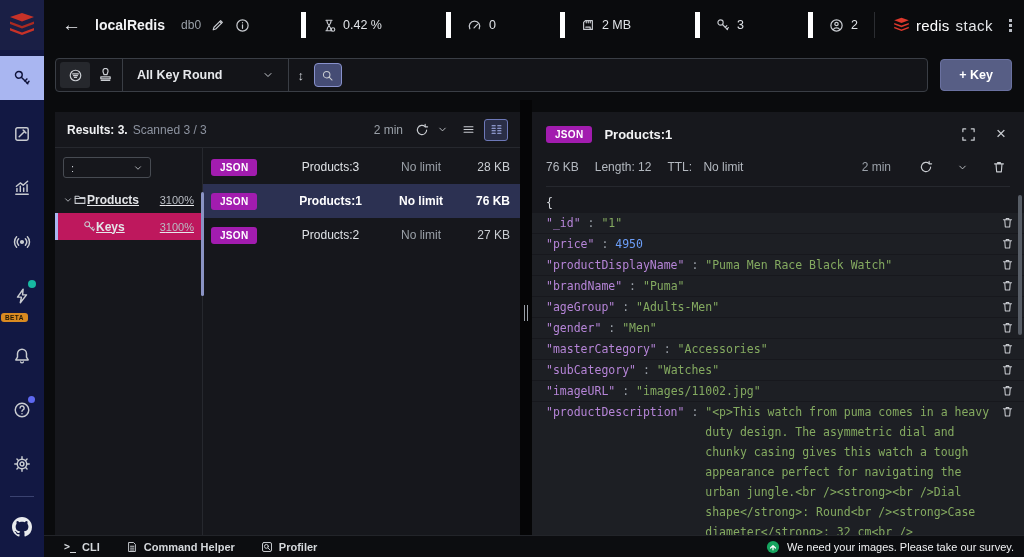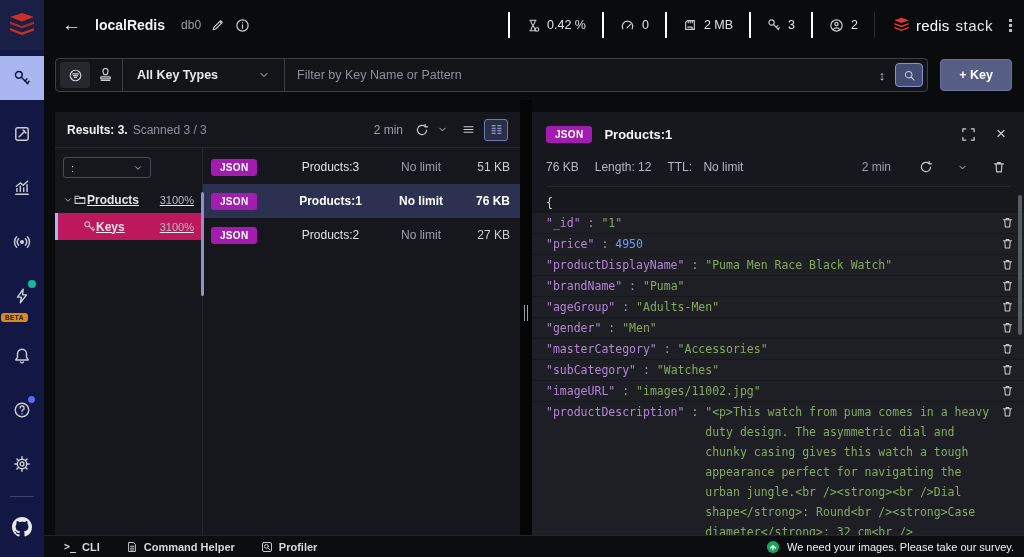--- a/index.html
+++ b/index.html
@@ -11,21 +11,21 @@
   
   .topbar { position:absolute; left:0; top:0; width:1024px; height:50px; background:#0a0b0d;
             display:flex; align-items:center; }
   .logo-cell { width:44px; height:50px; background:#1a1f45; display:flex; align-items:center; justify-content:center; flex:0 0 44px; }
   .back-btn { margin-left:18px; font-size:19px; color:#e7e9ec; background:none; border:none; cursor:pointer; }
   .db-title { margin-left:14px; font-size:14px; font-weight:bold; color:#f2f3f5; }
   .db-alias { margin-left:16px; font-size:12px; color:#9aa0a8; }
   .tb-iconbtn { margin-left:10px; background:none; border:none; cursor:pointer; }
   .tb-spacer { flex:1; }
   .metric { display:flex; align-items:center; gap:7px; padding:0 16px; height:26px;
-            border-left:2px solid #ffffff; font-size:12.5px; color:#dfe2e6; }
+            border-left:5px solid #ffffff; font-size:12.5px; color:#dfe2e6;margin-left:48px; }
   .brand { display:flex; align-items:center; gap:6px; padding:0 10px 0 18px; height:26px; border-left:1px solid #2b2d31; }
   .brand-redis { font-size:15px; font-weight:normal; color:#fff; letter-spacing:.2px; }
   .brand-stack { font-size:15px; color:#e4e6e9; font-weight:300; letter-spacing:.5px; }
   .kebab { display:flex; flex-direction:column; gap:2px; margin:0 12px 0 6px; background:none; border:none; cursor:pointer; }
   .kebab span { width:3px; height:3px; background:#b9bdc4; display:block; }
 
   
   .sidebar { position:absolute; left:0; top:50px; bottom:0; width:44px; background:#121843;
              display:flex; flex-direction:column; align-items:center; }
   .side-item { width:44px; height:40px; display:flex; align-items:center; justify-content:center;
@@ -300,27 +300,26 @@
     </button>
     <button class="fb-iconbtn">
       <svg width="15" height="15" viewBox="0 0 16 16" class="ic">
         <path d="M5.3 3.2 a2.7 2.7 0 0 1 5.4 0 c0 1.8 -1 2.3 -1 3.8 h-3.4 c0 -1.5 -1 -2 -1 -3.8 Z"></path>
         <path d="M3 9.5 H13 V11.5 H3 Z"></path>
           <path d="M3.5 13.3 H12.5"></path>
       </svg>
     </button>
     <div class="fb-sep"></div>
     <button class="type-select">
-      <span class="type-select-label">All Key Types</span>
+      <span class="type-select-label">All Key Round</span>
       <svg width="12" height="12" viewBox="0 0 16 16" class="ic">
         <path d="M4 6 L8 10 L12 6"></path>
       </svg>
     </button>
     <div class="fb-sep"></div>
-    <input class="filter-input" type="text" placeholder="Filter by Key Name or Pattern" style="">
     <button class="updown-btn">↕</button>
     <button class="search-btn">
       <svg width="13" height="13" viewBox="0 0 16 16" class="ic">
         <circle cx="7" cy="7" r="4"></circle>
           <path d="M10 10 L13.6 13.6"></path>
       </svg>
     </button>
   </div>
   <button class="addkey-btn">+ Key</button>
 </div>
@@ -388,21 +387,21 @@
           <span class="tree-pct">100%</span>
         </div>
         <div class="tree-divider-accent"></div>
       </div>
 
       <div class="rows-col">
         <div class="key-row">
           <span class="type-badge">JSON</span>
           <span class="kr-name">Products:3</span>
           <span class="kr-ttl">No limit</span>
-          <span class="kr-size">51 KB</span>
+          <span class="kr-size">28 KB</span>
         </div>
         <div class="key-row selected">
           <span class="type-badge">JSON</span>
           <span class="kr-name">Products:1</span>
           <span class="kr-ttl">No limit</span>
           <span class="kr-size">76 KB</span>
         </div>
         <div class="key-row">
           <span class="type-badge">JSON</span>
           <span class="kr-name">Products:2</span>

